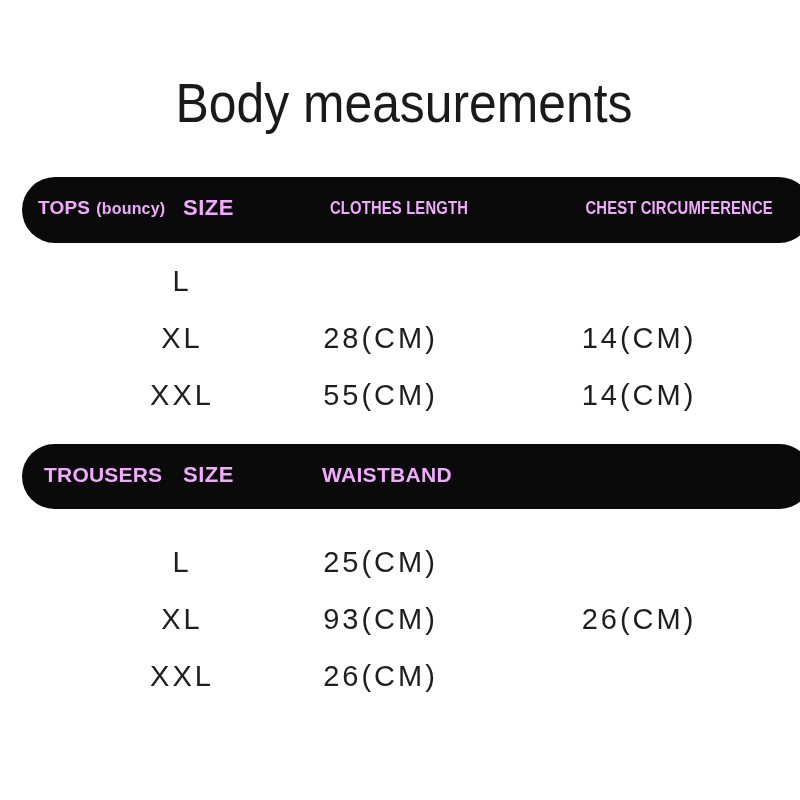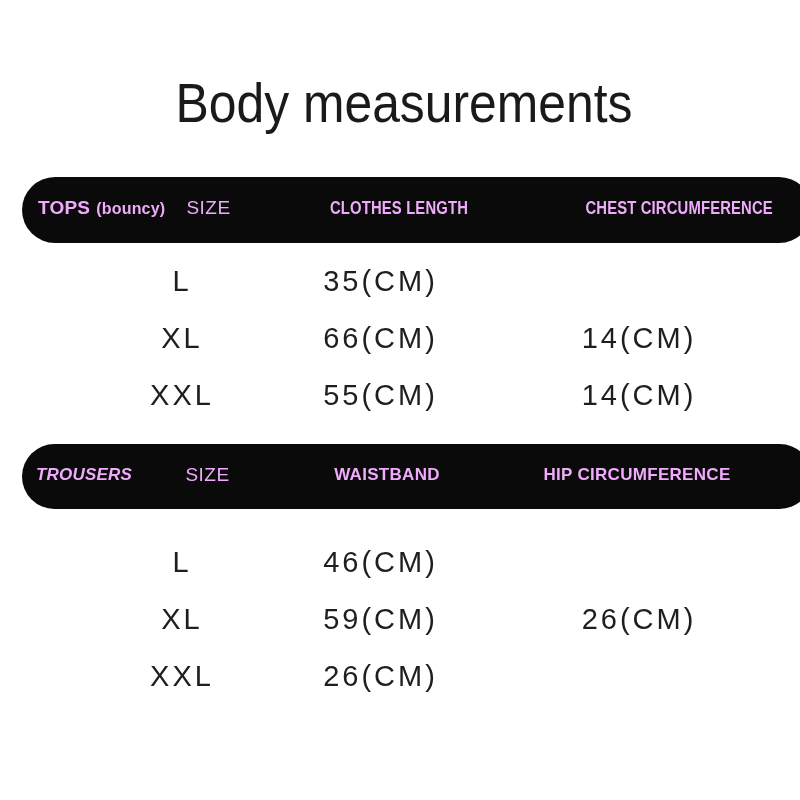--- a/index.html
+++ b/index.html
@@ -53,32 +53,32 @@
     position: relative;
     top: -2px;
   }
   .hcat {
     text-align: left;
     padding-left: 16px;
     font-size: 19px;
     font-weight: 600;
     letter-spacing: 0.2px;
   }
-  .pill-trousers .hcat { padding-left: 14px; font-size: 17px; font-style: italic; }
+  .pill-trousers .hcat { padding-left: 22px; font-size: 21px; }
   .hnote { font-size: 16px; font-weight: 600; margin-left: 6px; }
-  .hsize { font-size: 19px; font-weight: 400; letter-spacing: 0.5px; margin-left: 21px; }
+  .hsize { font-size: 22px; font-weight: 700; letter-spacing: 0.5px; margin-left: 21px; }
   .hcol-condensed {
     font-size: 19px;
     font-weight: 700;
     letter-spacing: 0.2px;
     transform: scaleX(0.78);
     transform-origin: 50% 50%;
   }
   .hcol-regular {
-    font-size: 17px;
+    font-size: 21px;
     font-weight: 600;
     letter-spacing: 0.3px;
   }
   .rows {
     position: absolute;
     left: 0;
     width: 800px;
   }
   .rows-tops { top: 253px; }
   .rows-trousers { top: 534px; }
@@ -111,60 +111,58 @@
     <div class="hcell hsize">SIZE</div>
     <div class="hcell hcol-condensed">CLOTHES LENGTH</div>
     <div class="hcell hcol-condensed">CHEST CIRCUMFERENCE</div>
     <div></div>
   </div>
 
   <div class="rows rows-tops">
     <div class="row">
       <div class="dcell"></div>
       <div class="dcell">L</div>
-      <div class="dcell">35(CM)</div>
       <div></div>
     </div>
     <div class="row">
       <div class="dcell"></div>
       <div class="dcell">XL</div>
-      <div class="dcell">66(CM)</div>
+      <div class="dcell">28(CM)</div>
       <div class="dcell">14(CM)</div>
       <div></div>
     </div>
     <div class="row">
       <div class="dcell"></div>
       <div class="dcell">XXL</div>
       <div class="dcell">55(CM)</div>
       <div class="dcell">14(CM)</div>
       <div></div>
     </div>
   </div>
 
   <div class="pill pill-trousers">
     <div class="hcell hcat">
       <span>TROUSERS</span>
     </div>
     <div class="hcell hsize">SIZE</div>
     <div class="hcell hcol-regular">WAISTBAND</div>
-    <div class="hcell hcol-regular">HIP CIRCUMFERENCE</div>
     <div></div>
   </div>
 
   <div class="rows rows-trousers">
     <div class="row">
       <div class="dcell"></div>
       <div class="dcell">L</div>
-      <div class="dcell">46(CM)</div>
+      <div class="dcell">25(CM)</div>
       <div></div>
     </div>
     <div class="row">
       <div class="dcell"></div>
       <div class="dcell">XL</div>
-      <div class="dcell">59(CM)</div>
+      <div class="dcell">93(CM)</div>
       <div class="dcell">26(CM)</div>
       <div></div>
     </div>
     <div class="row">
       <div class="dcell"></div>
       <div class="dcell">XXL</div>
       <div class="dcell">26(CM)</div>
       <div></div>
     </div>
   </div>

